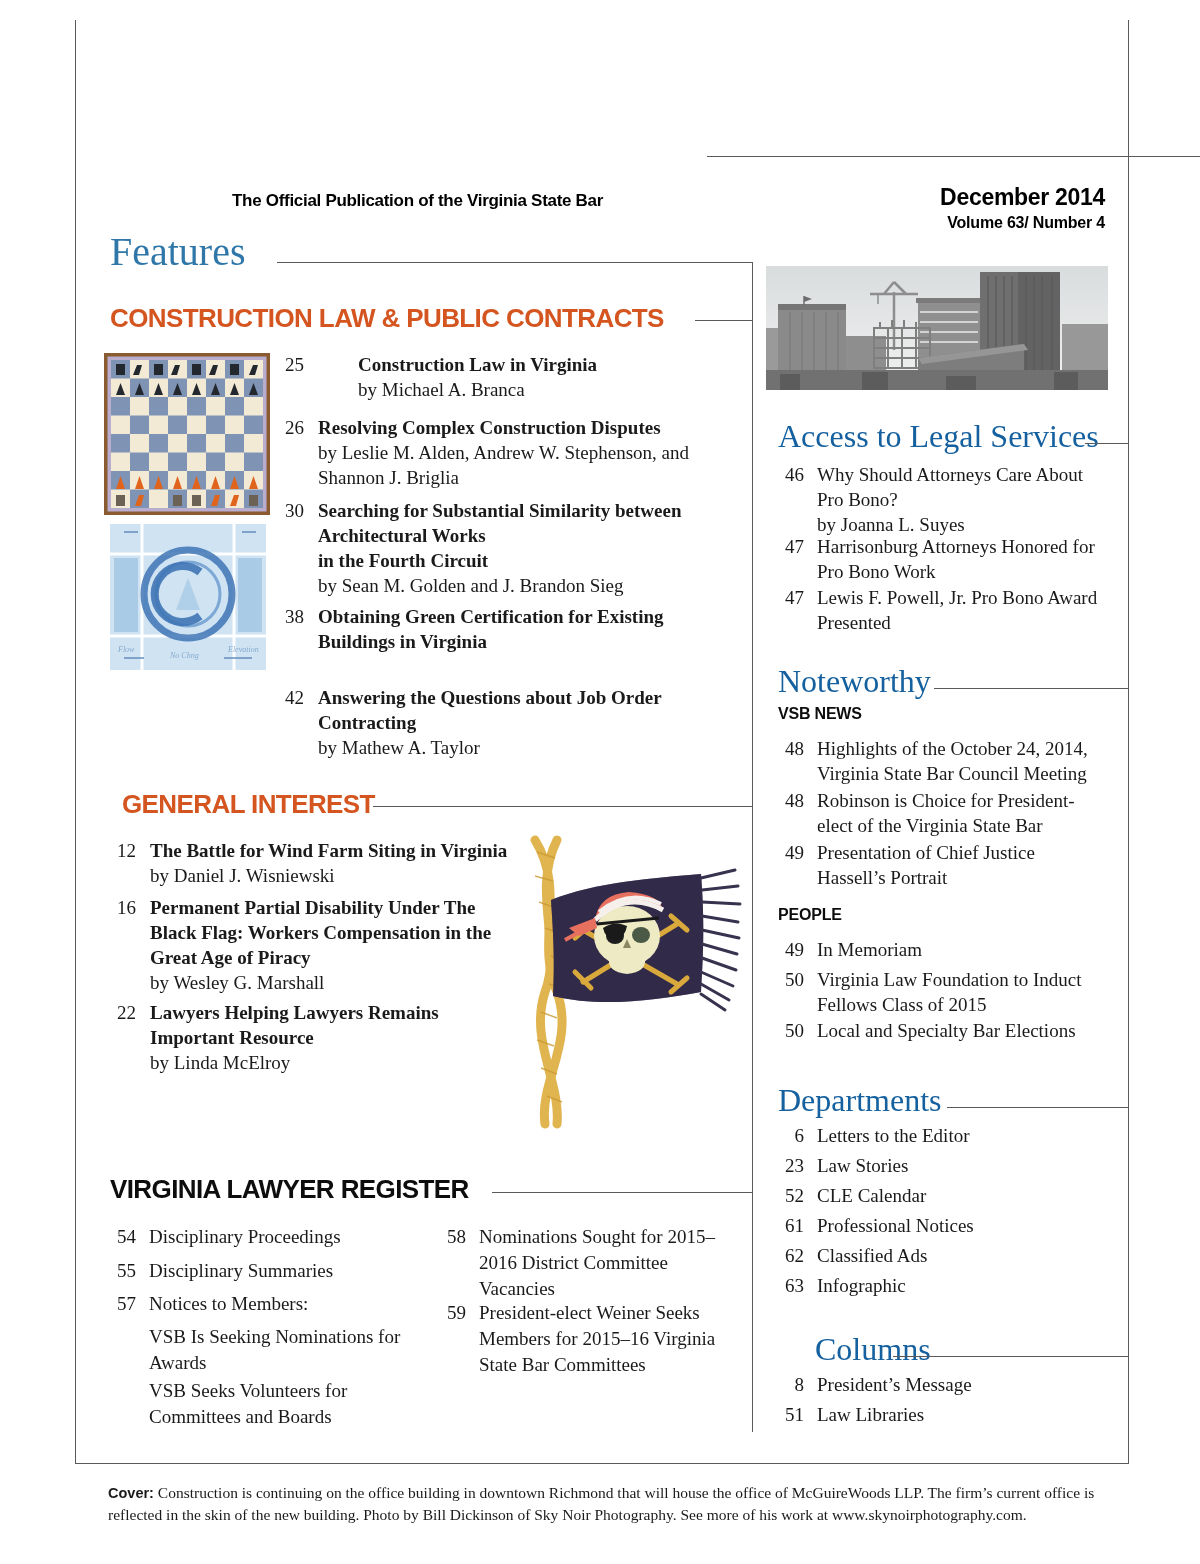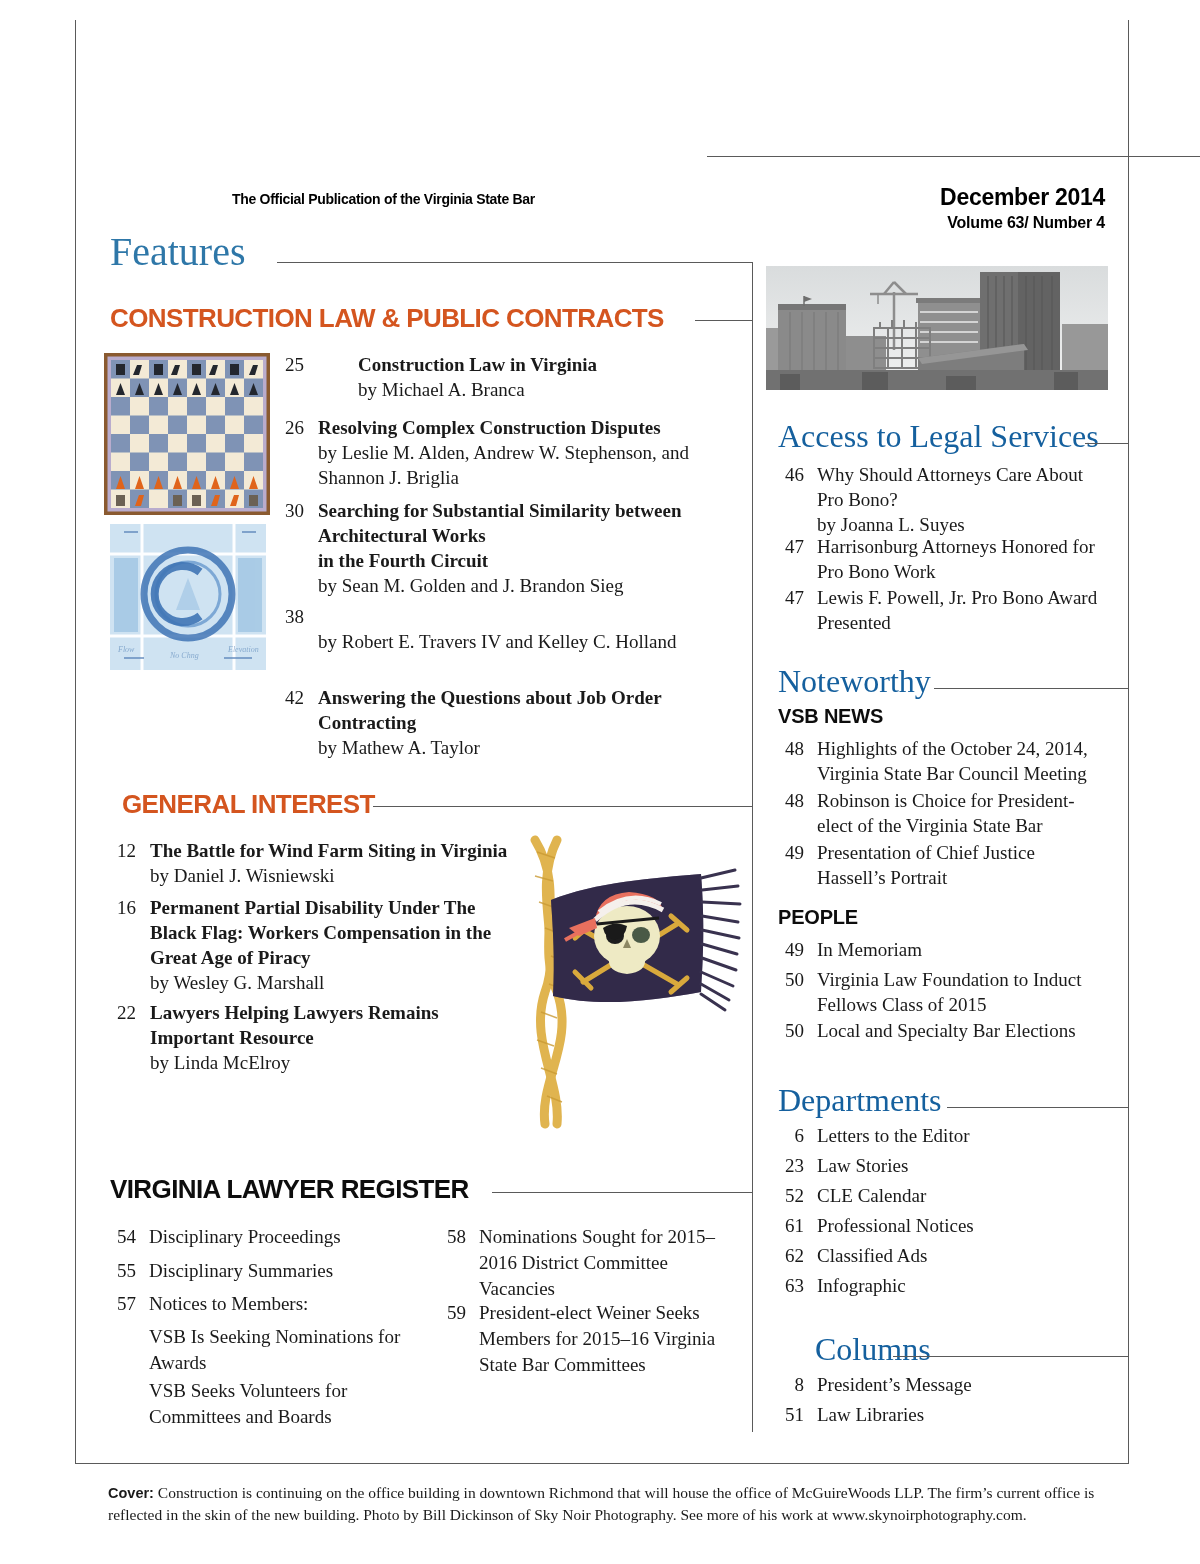--- a/index.html
+++ b/index.html
@@ -12,39 +12,39 @@
   .frame-right{position:absolute;left:1128px;top:20px;width:1px;height:1443px;background:#5a5a5a;}
   .frame-bottom{position:absolute;left:75px;top:1463px;width:1054px;height:1px;background:#5a5a5a;}
   .col-divider{position:absolute;left:752px;top:262px;width:1px;height:1170px;background:#5a5a5a;}
 
   
   .masthead{position:absolute;left:95px;top:48px;width:1010px;}
   .mast-title{font-family:"Liberation Serif",serif;font-weight:700;font-size:66px;
               letter-spacing:-1px;line-height:1;color:#000;display:inline-block;}
   .mast-rule{position:absolute;left:612px;top:108px;width:493px;height:1px;background:#5a5a5a;}
   .mast-sub{position:absolute;left:137px;top:143px;font-family:"Liberation Sans",sans-serif;
-            font-weight:700;font-size:14px;letter-spacing:-0.3px;color:#000;}
+            font-weight:700;font-size:17px;letter-spacing:-0.3px;color:#000;}
   .mast-date{position:absolute;right:0;top:136px;text-align:right;
              font-family:"Liberation Sans",sans-serif;font-weight:700;color:#000;}
   .mast-date .d1{font-size:23px;letter-spacing:-0.3px;display:block;}
   .mast-date .d2{font-size:16px;letter-spacing:-0.2px;display:block;margin-top:3px;}
 
   
   .h-features{position:absolute;left:110px;top:228px;font-size:40px;color:#2e77a8;
               font-family:"Liberation Serif",serif;}
   .rule-features{position:absolute;left:277px;top:262px;width:476px;height:1px;background:#5a5a5a;}
 
   .h-orange{position:absolute;font-family:"Liberation Sans",sans-serif;font-weight:700;
             font-size:26px;color:#d4551f;letter-spacing:-0.6px;white-space:nowrap;}
   .h-black{position:absolute;font-family:"Liberation Sans",sans-serif;font-weight:700;
            font-size:26px;color:#0d0d0d;letter-spacing:-0.6px;white-space:nowrap;}
   .h-blue{position:absolute;font-family:Liberation Serif, serif;font-size:32px;color:#15609e;
           white-space:nowrap;}
   .h-sub{position:absolute;font-family:"Liberation Sans",sans-serif;font-weight:700;
-         font-size:20px;color:#0d0d0d;letter-spacing:-0.2px;}
+         font-size:16px;color:#0d0d0d;letter-spacing:-0.2px;}
   .rule{position:absolute;height:1px;background:#5a5a5a;}
 
   
   .entry{position:absolute;display:flex;}
   .entry .pg{flex:0 0 auto;text-align:right;font-size:19px;line-height:25px;color:#1a1a1a;}
   .entry .body{font-size:19px;line-height:25px;}
   .entry .ttl{font-weight:700;}
   .entry .by{font-weight:400;}
   .left-entry .pg{width:26px;margin-right:14px;}
   .right-entry .pg{width:26px;margin-right:13px;}
@@ -224,22 +224,21 @@
     <div class="body">
       <span class="ttl" style="white-space:pre-line;">Searching for Substantial Similarity between Architectural Works
 in the Fourth Circuit</span><br>
       <span class="by">by Sean M. Golden and J. Brandon Sieg</span>
     </div>
   </div>
 
   <div class="entry left-entry" style="left:278px;top:604px;width:430px;">
     <div class="pg">38</div>
     <div class="body">
-      <br>
-      <span class="by">by Robert E. Travers IV and Kelley C. Holland</span>
+      <span class="ttl">Obtaining Green Certification for Existing Buildings in Virginia</span><br>
     </div>
   </div>
 
   <div class="entry left-entry" style="left:278px;top:685px;width:420px;">
     <div class="pg">42</div>
     <div class="body">
       <span class="ttl">Answering the Questions about Job Order Contracting</span><br>
       <span class="by">by Mathew A. Taylor</span>
     </div>
   </div>

